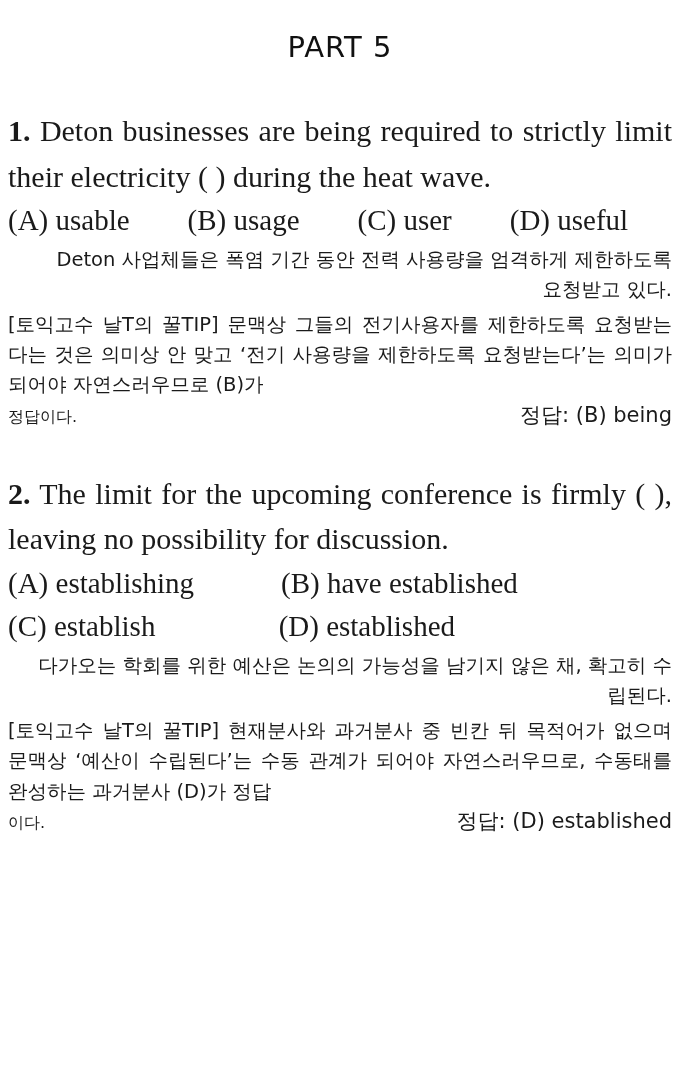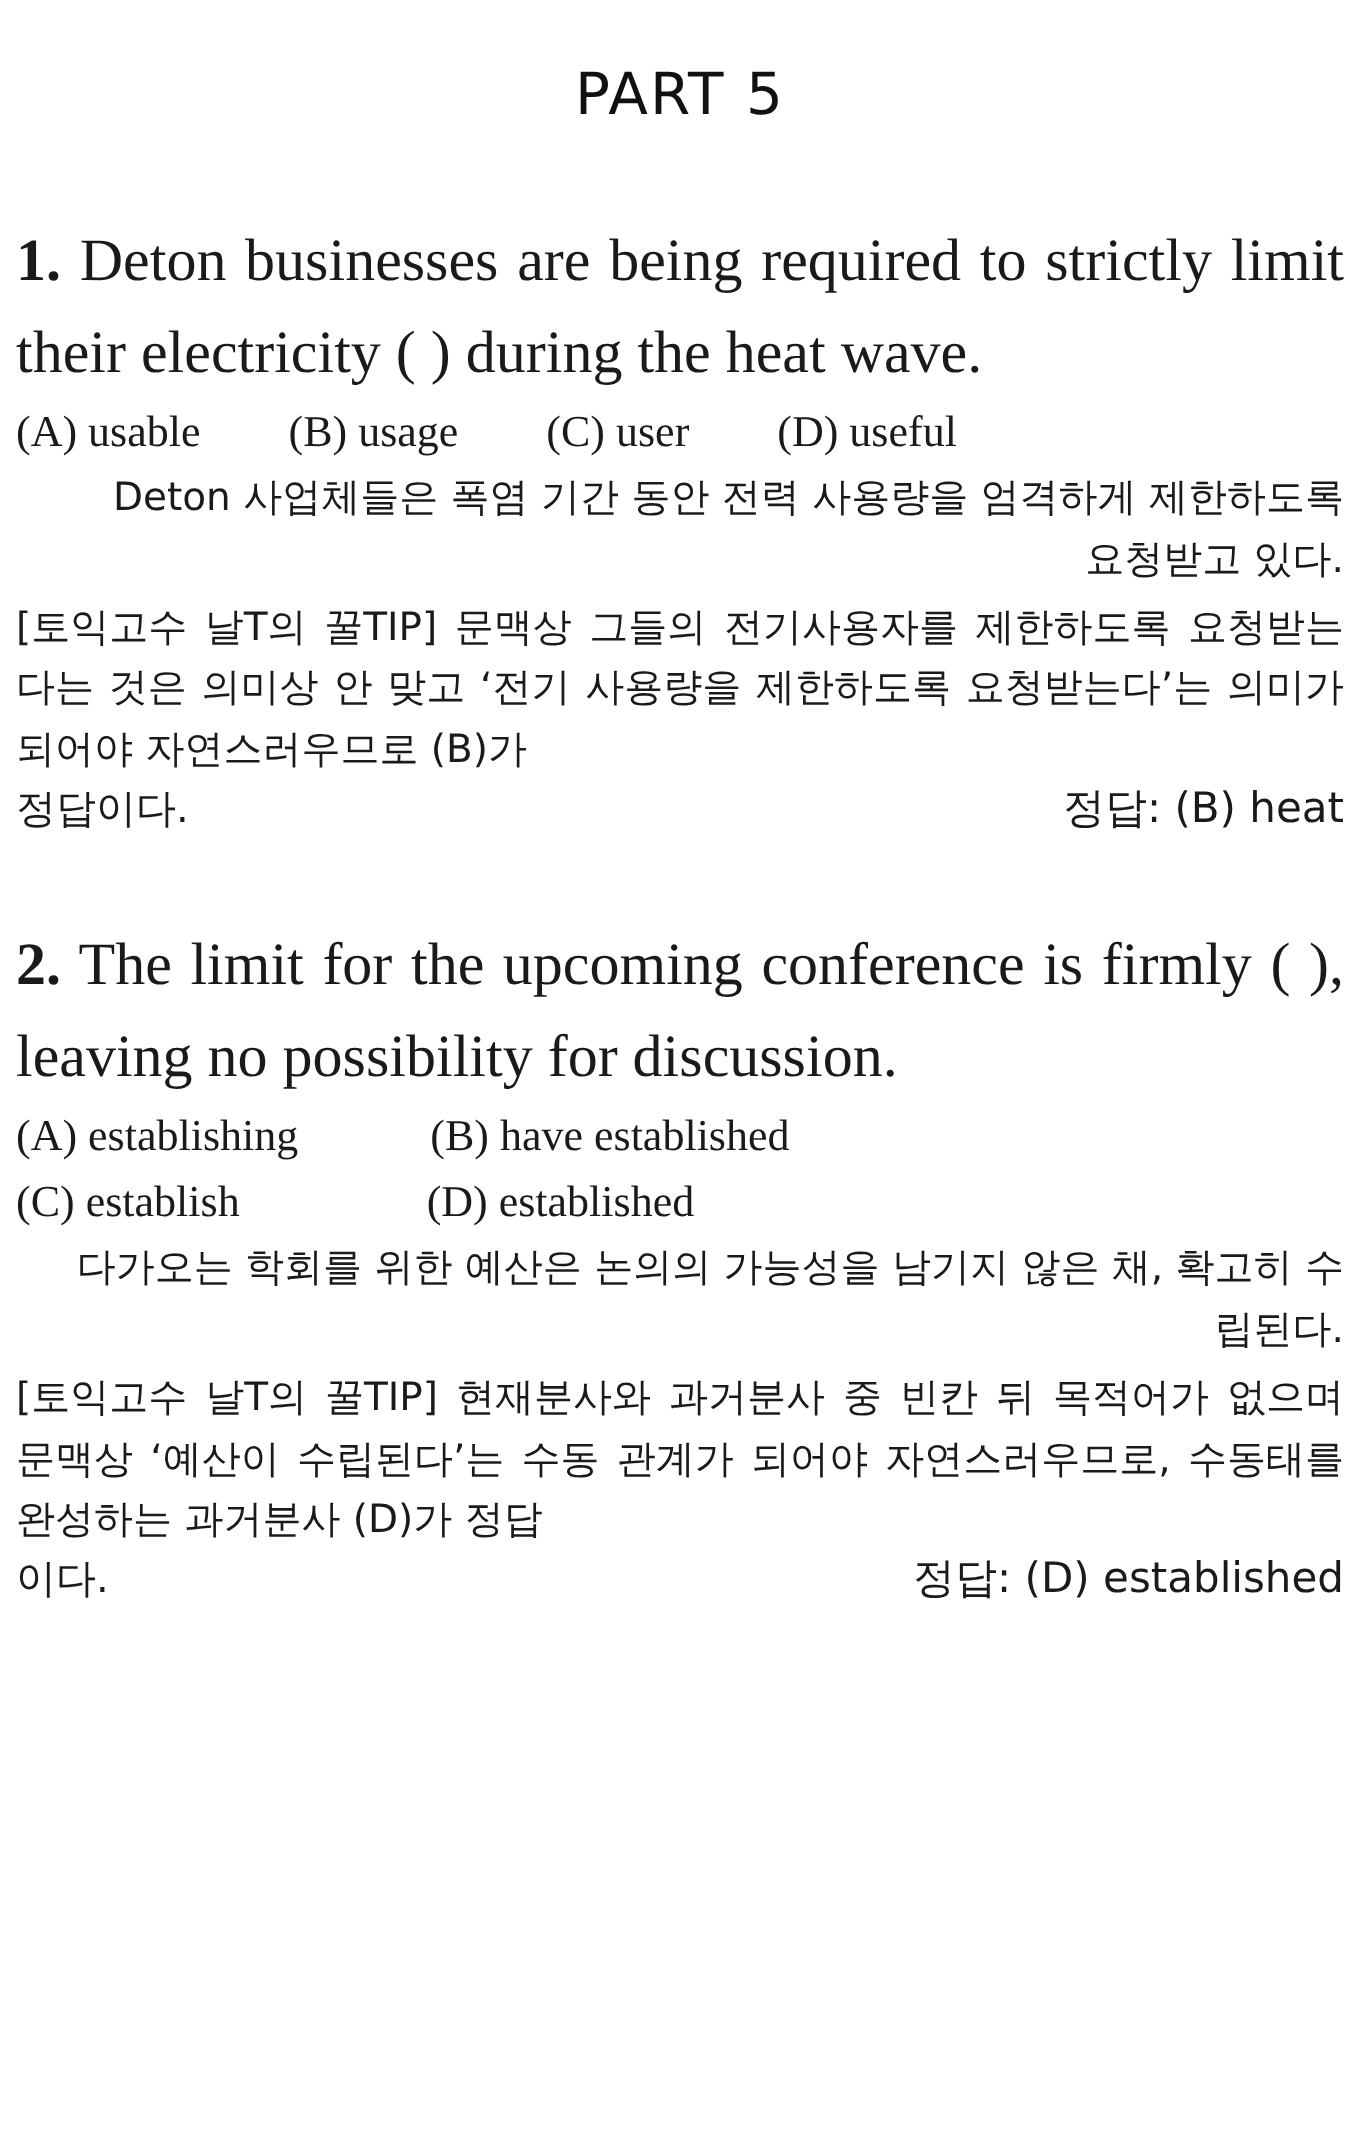--- a/index.html
+++ b/index.html
@@ -41,21 +41,21 @@
     font-size: 30px;
     line-height: 1.52;
     text-align: justify;
     text-justify: inter-word;
     color: #1a1a1a;
   }
   .q-num {
     font-weight: bold;
   }
   .choices-row {
-    font-size: 22px;
+    font-size: 29px;
     line-height: 1.5;
     white-space: pre;
     color: #1a1a1a;
   }
   .kr {
     font-family: "DejaVu Sans", sans-serif;
     font-size: 19.5px;
     line-height: 1.56;
     color: #1a1a1a;
   }
@@ -72,21 +72,21 @@
   .tip-block {
     position: relative;
   }
   .tip-answer-wrap {
     display: flex;
     justify-content: space-between;
     align-items: baseline;
   }
   .tip-tail {
     font-family: "DejaVu Sans", sans-serif;
-    font-size: 20px;
+    font-size: 16px;
   }
   .answer {
     font-family: "DejaVu Sans", sans-serif;
     font-size: 21px;
     white-space: pre;
   }
   .logo {
     position: absolute;
     left: 32px;
     bottom: 40px;
@@ -115,21 +115,21 @@
         <span>Deton businesses are being required to strictly limit their electricity (        ) during the heat wave.</span>
       </div>
       <div class="choices-row">(A) usable        (B) usage        (C) user        (D) useful</div>
       <div class="kr kr-translation">Deton 사업체들은 폭염 기간 동안 전력 사용량을 엄격하게 제한하도록 요청받고 있다.</div>
       <div class="kr kr-tip tip-block">
         <span>[토익고수 날T의 꿀TIP]</span>
         <span>문맥상 그들의 전기사용자를 제한하도록 요청받는다는 것은 의미상 안 맞고 ‘전기 사용량을 제한하도록 요청받는다’는 의미가 되어야 자연스러우므로 (B)가</span>
       </div>
       <div class="tip-answer-wrap">
         <span class="tip-tail">정답이다.</span>
-        <span class="answer">정답: (B) heat</span>
+        <span class="answer">정답: (B) being</span>
       </div>
     </div>
 
     <div class="spacer-q"></div>
 
     <div class="question">
       <div class="q-stem">
         <span class="q-num">2.</span>
         <span>The limit for the upcoming conference is firmly (        ), leaving no possibility for discussion.</span>
       </div>

